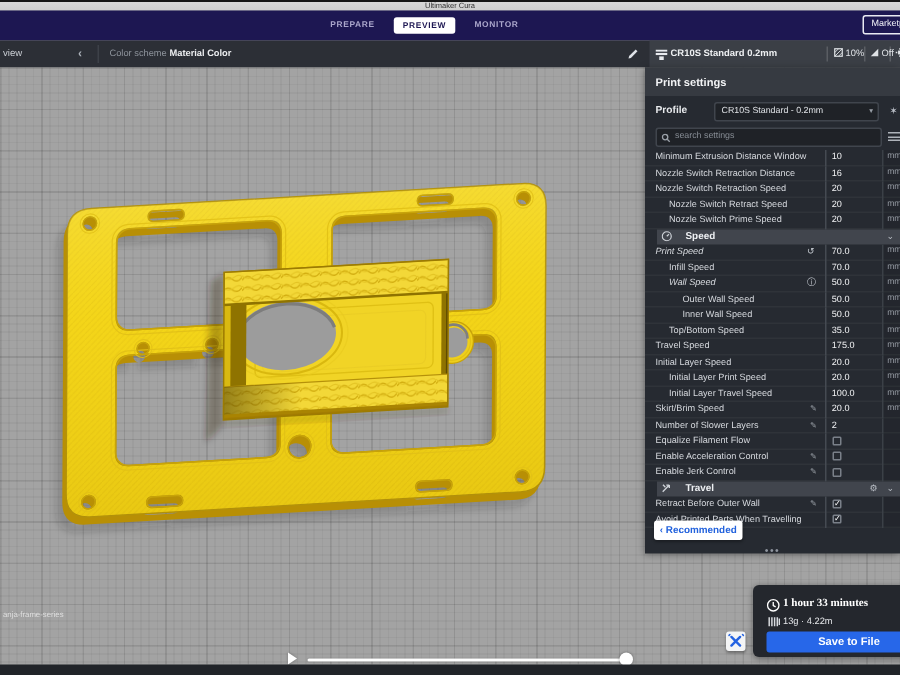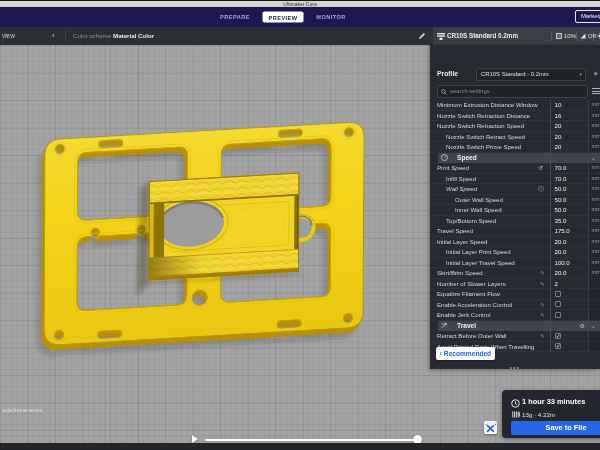--- a/index.html
+++ b/index.html
@@ -101,21 +101,21 @@
     color:#2262dd;font-size:6.6px;font-weight:700;text-align:center;line-height:13px;
     box-shadow:0 1px 2px rgba(0,0,0,.3);white-space:nowrap;}
   #panel-grip{left:0;right:0;bottom:-1px;text-align:center;font-size:7px;letter-spacing:1px;
     color:#9096a0;line-height:4px;}
 
   
   #actionpanel{left:502px;top:390px;width:122px;height:48px;background:#24272d;
     border-radius:4px;box-shadow:0 1px 4px rgba(0,0,0,.4);}
   #time-row{position:absolute;left:9px;top:9px;}
   #time-row svg,#mat-row svg{display:block;}
-  #time-text{position:absolute;left:20px;top:7px;font-size:7.4px;font-weight:700;color:#ffffff;white-space:nowrap;}
+  #time-text{position:absolute;left:20px;top:7px;font-size:7.4px;font-weight:700;color:#ffffff;white-space:nowrap;font-family:Liberation Serif, serif;}
   #mat-row{position:absolute;left:10px;top:21px;}
   #mat-text{position:absolute;left:20px;top:20.5px;font-size:6.2px;color:#e6e8eb;white-space:nowrap;}
   #save-btn{position:absolute;left:9px;top:31px;width:110px;height:13.5px;background:#2767e9;
     border-radius:2px;color:#ffffff;font-size:7.4px;font-weight:700;text-align:center;line-height:13.5px;}
   #tool-btn{left:484px;top:421px;width:13px;height:13px;background:#f4f5f6;border-radius:2px;
     box-shadow:0 1px 2px rgba(0,0,0,.35);}
 
   
   #bottomstrip{left:0;top:443px;width:600px;height:7px;background:#212429;}
 </style>
@@ -294,20 +294,23 @@
       <rect x="105" y="48" width="150" height="99" fill="none" stroke="#9c7b02" stroke-width="1"></rect>
     </g>
   </svg>
   <div id="job-name" class="abs">anja-frame-series</div>
   <div id="play-icon" class="abs"></div>
   <div id="scrub-track" class="abs"></div>
   <div id="scrub-handle" class="abs"></div>
 </div>
 
 <div id="panel" class="abs">
+  <div id="panel-header" class="abs">
+    <span>Print settings</span>
+  </div>
   <div id="profile-row" class="abs">
     <span id="profile-label">Profile</span>
     <div id="profile-select">
       <span>CR10S Standard - 0.2mm</span>
       <span class="caret" style="position:absolute;top:0;line-height:10.5px;">▾</span>
     </div>
     <span id="profile-star">✶</span>
   </div>
   <div id="search-row" class="abs">
     <div id="search-box">

